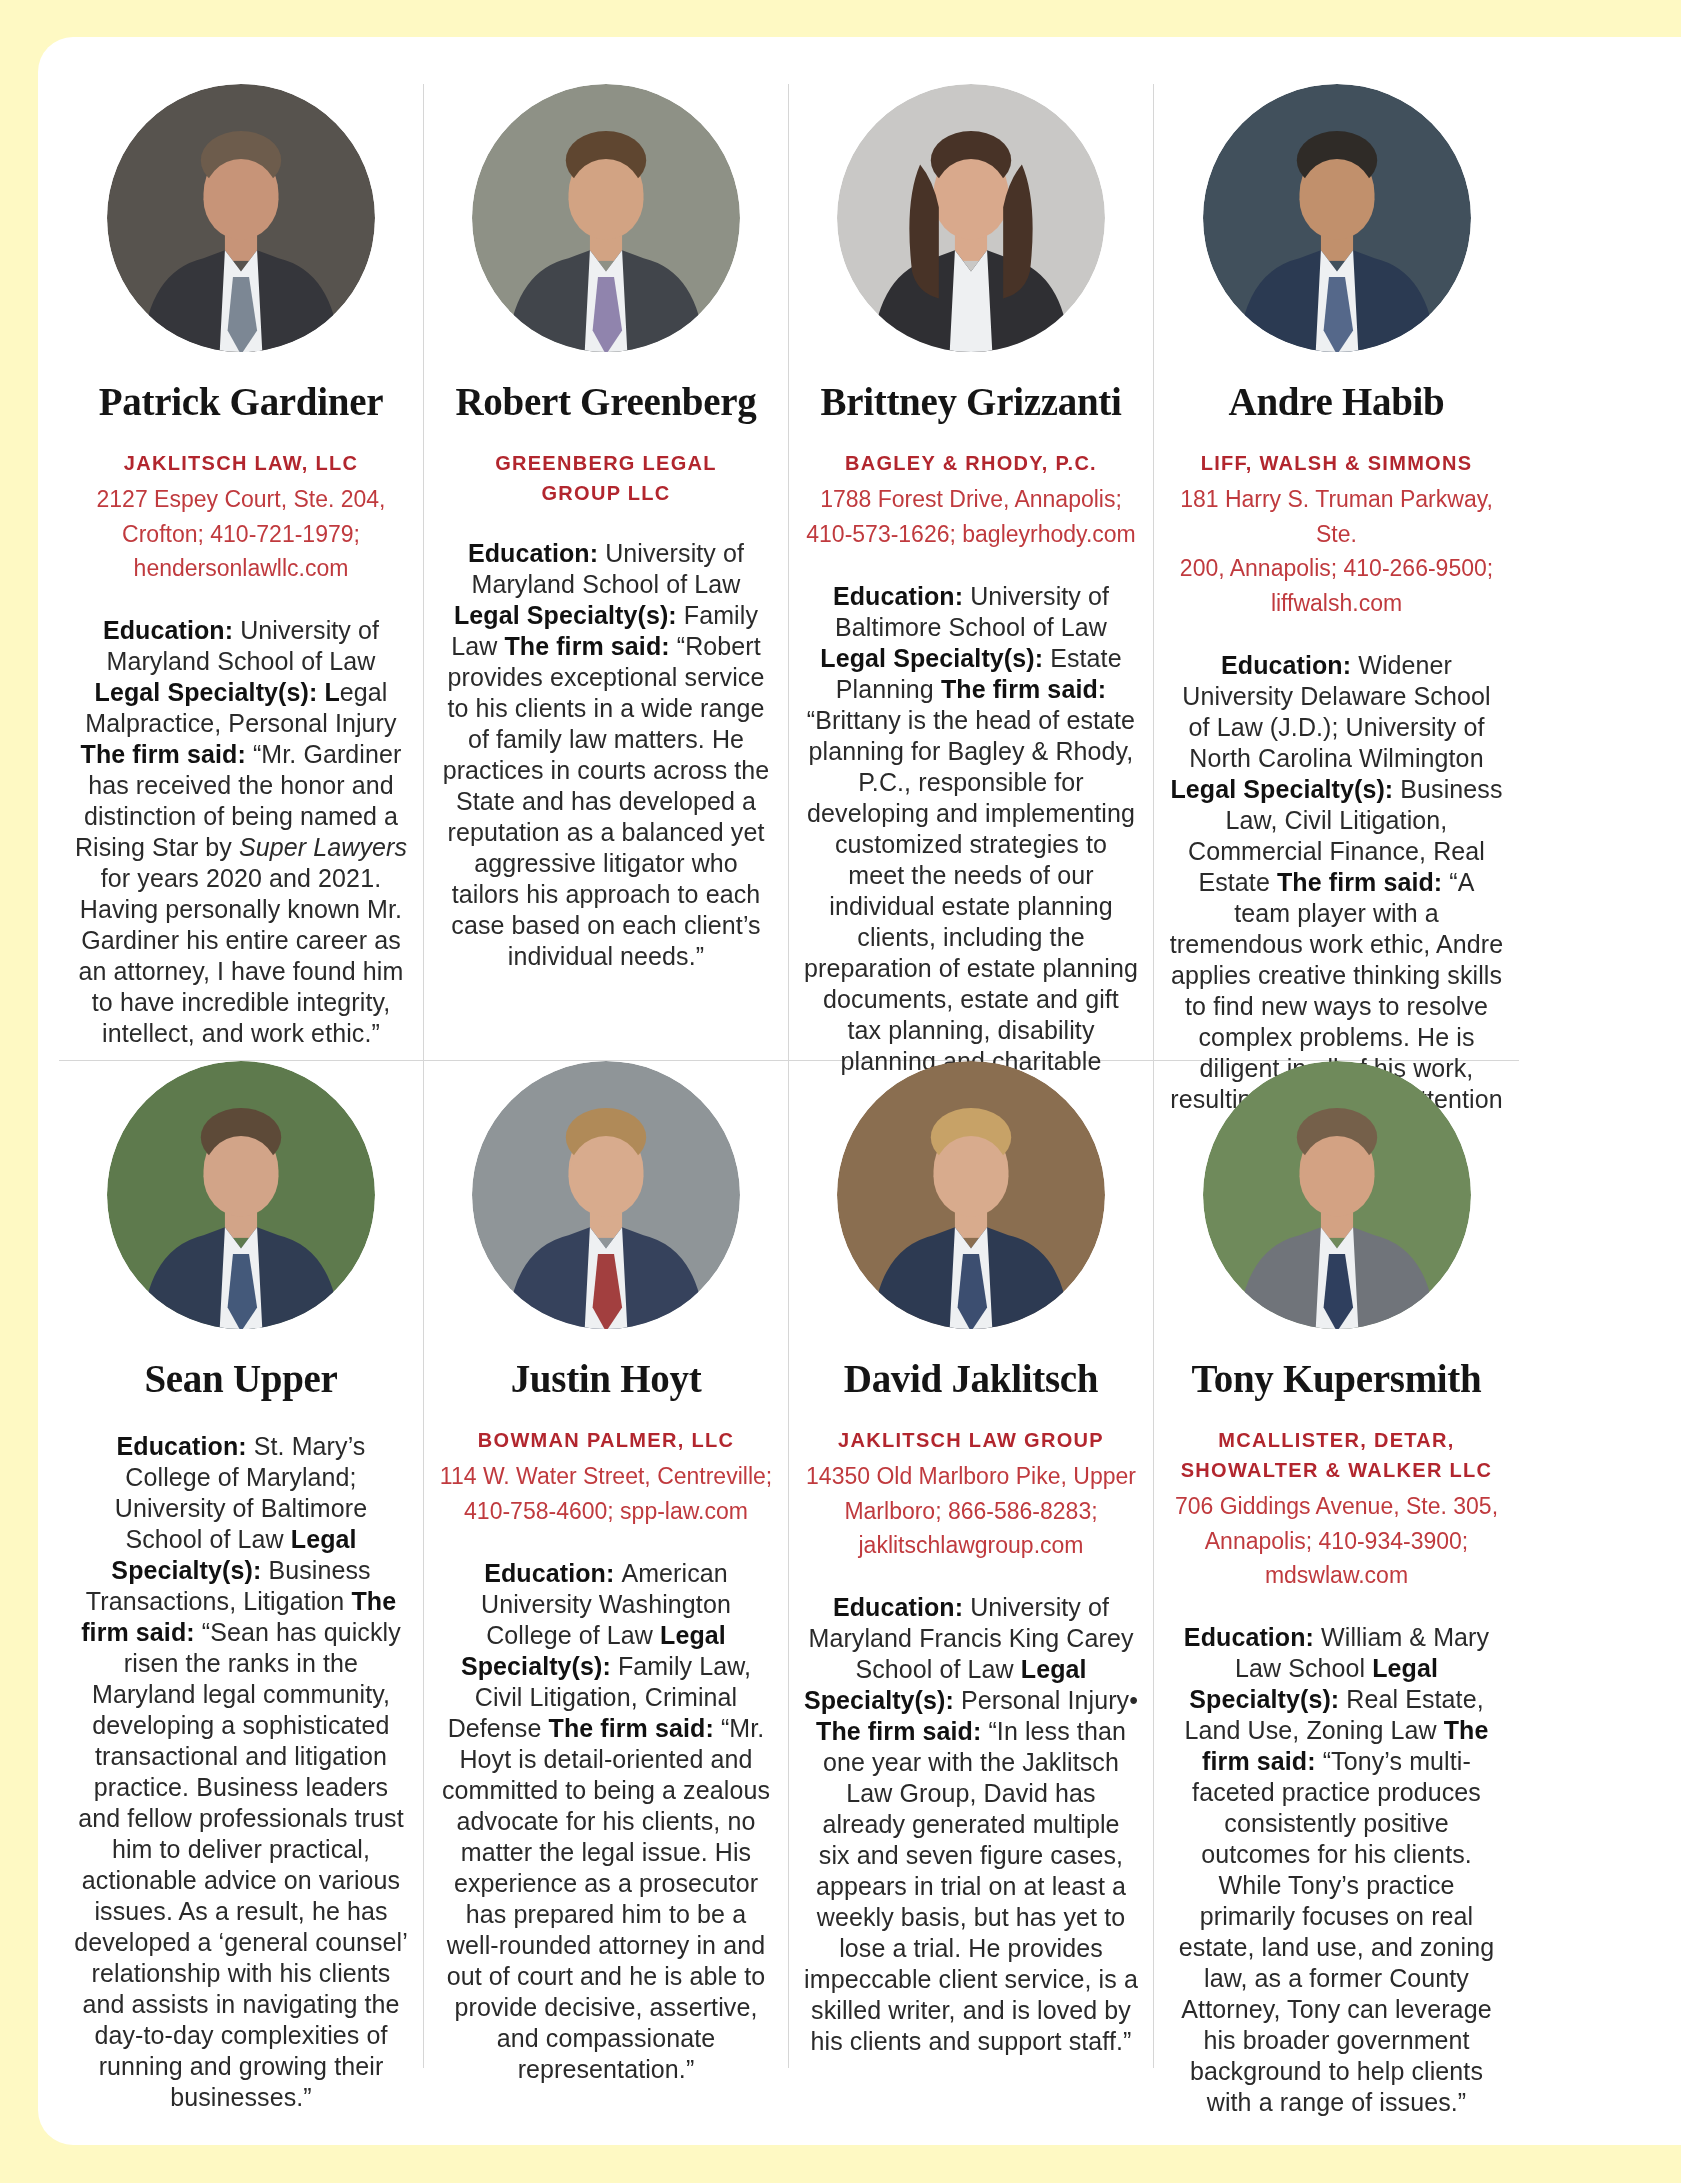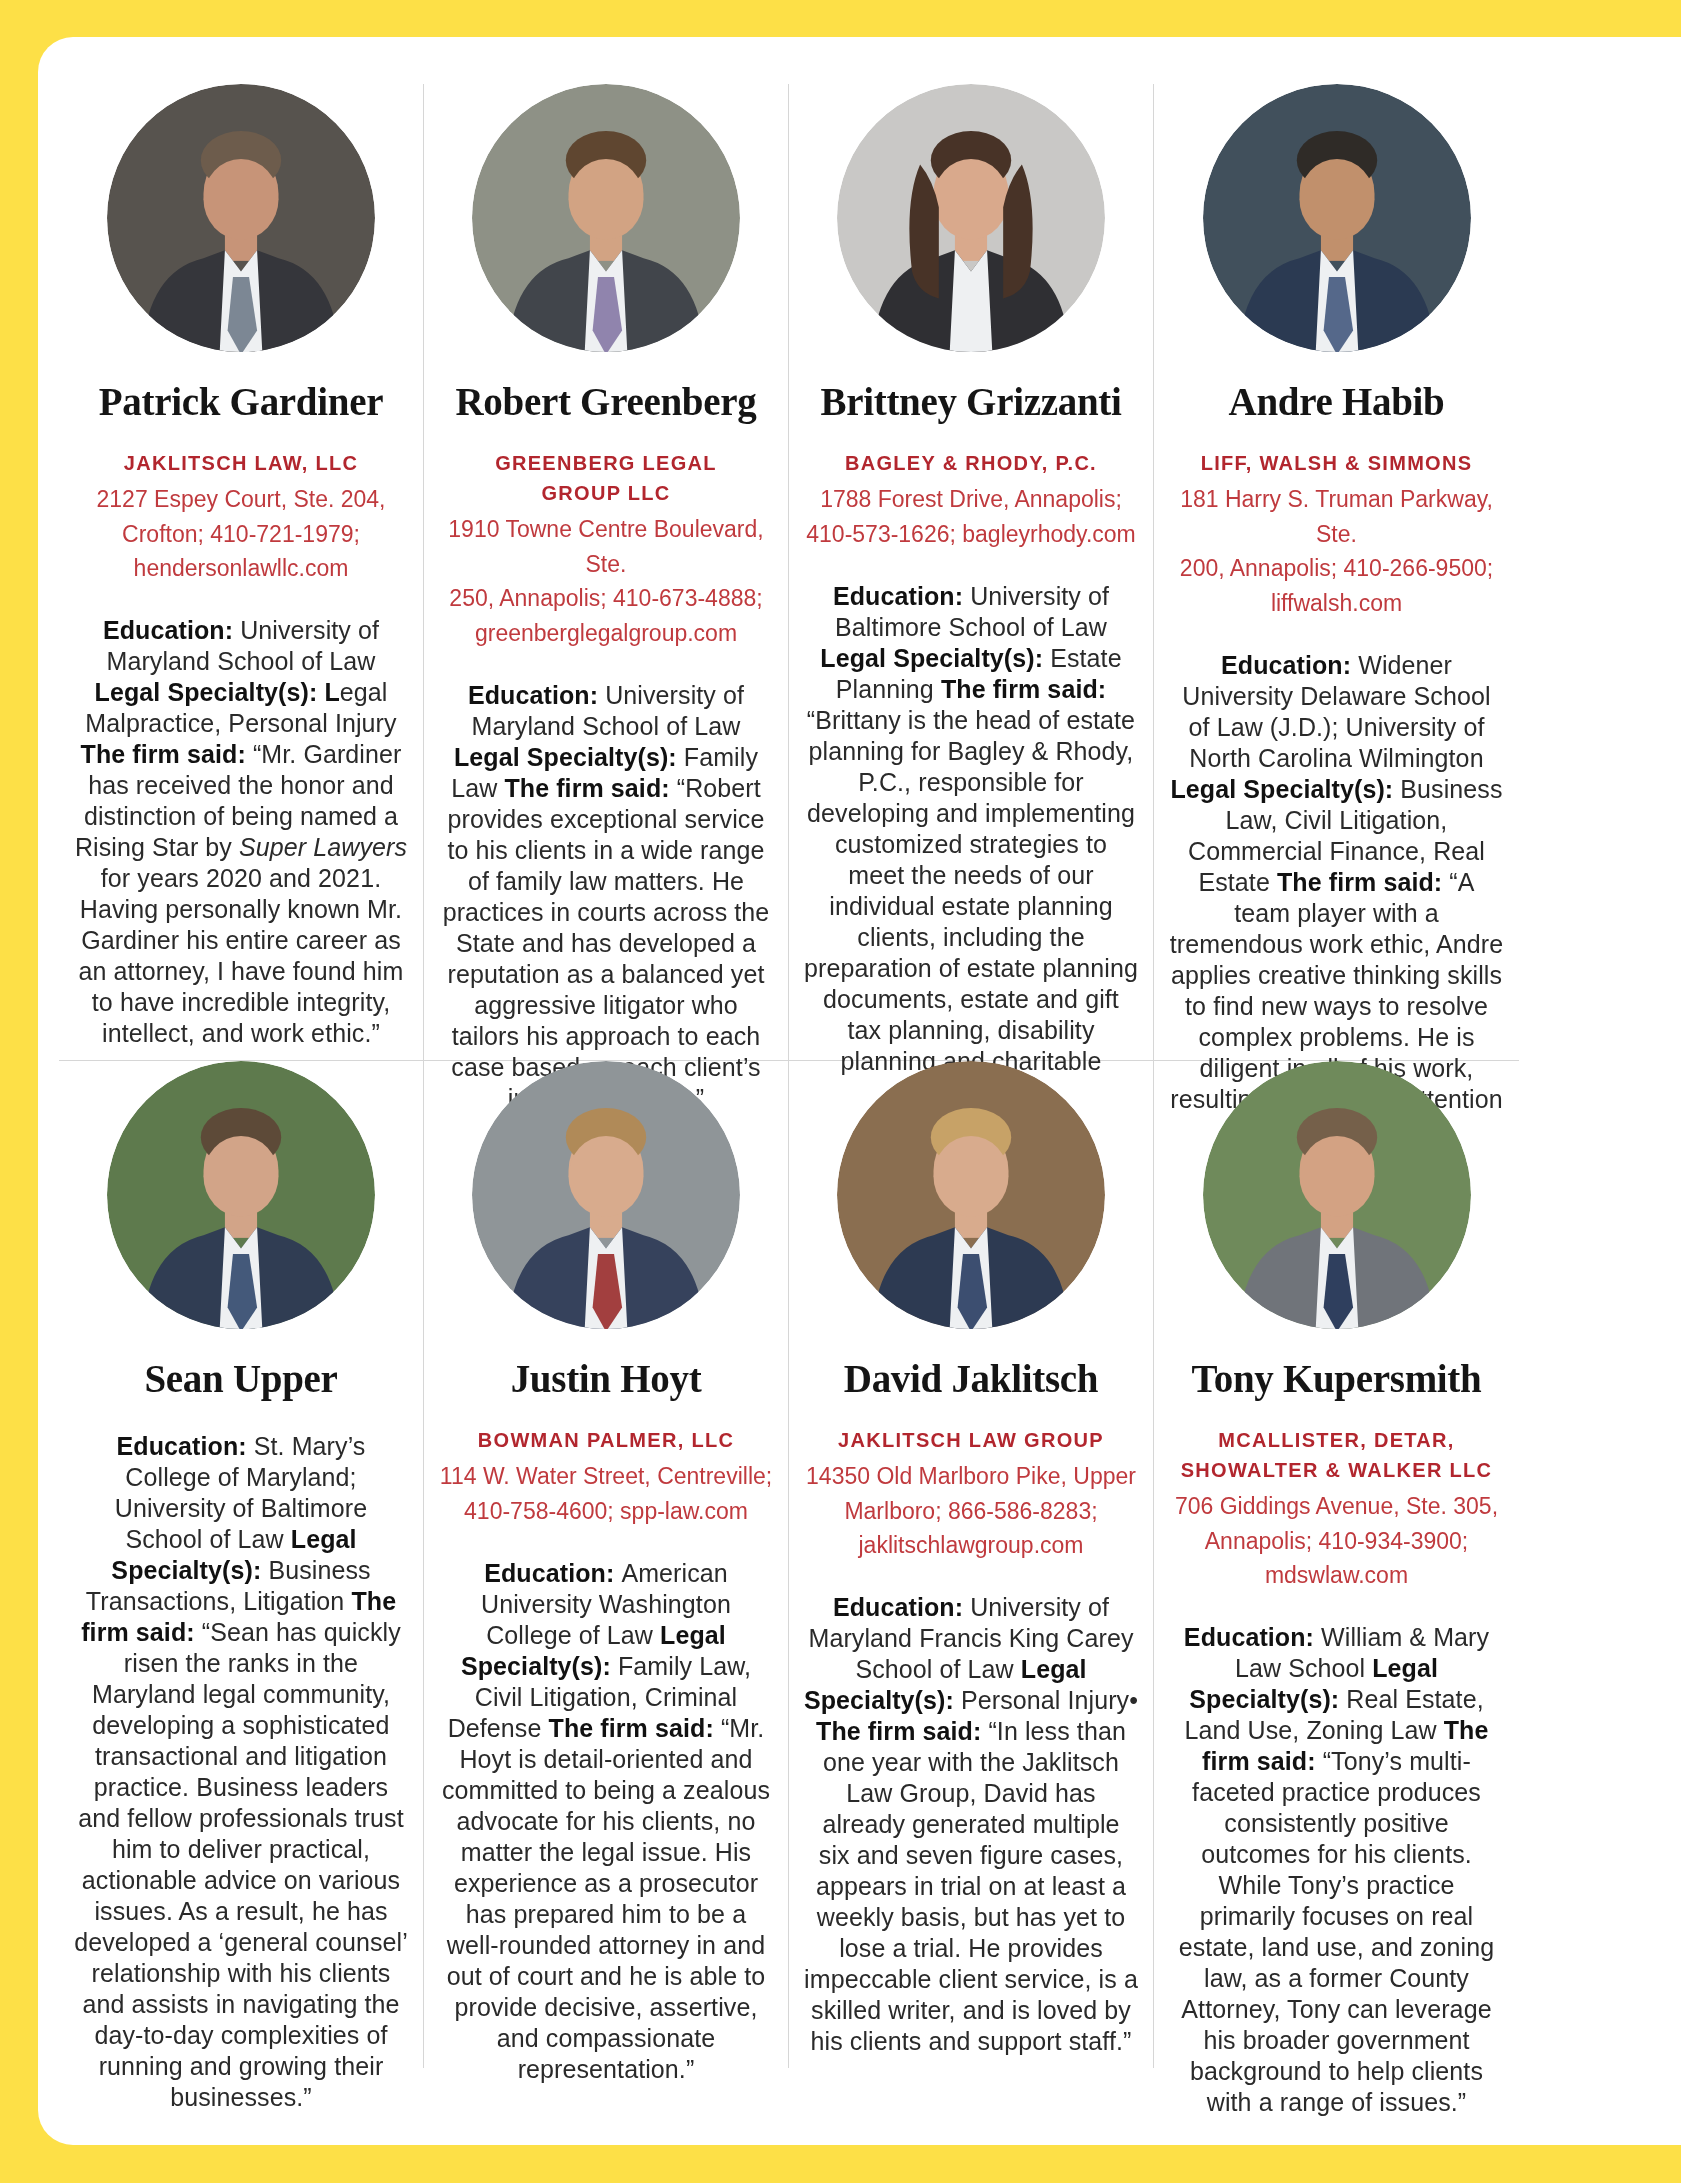--- a/index.html
+++ b/index.html
@@ -2,21 +2,21 @@
 <html style="font-size:10.7px"><head>
 <meta charset="utf-8">
 <style>
   html, body { margin: 0; padding: 0; }
   body { width: 1681px; font-family: "Liberation Sans", sans-serif; }
 
   .page {
     position: relative;
     width: 1681px;
     height: 2183px;
-    background: #fde047;
+    background: #fef9c3;
     overflow: hidden;
   }
   .panel {
     position: absolute;
     left: 38px; top: 37px; right: 0; bottom: 38px;
     background: #ffffff;
     border-radius: 35px 0 0 35px;
   }
   .grid {
     position: absolute;
@@ -120,25 +120,20 @@
           <path d="M44,62 L50,70 L56,62 L58,101 L42,101 Z" fill="#eef0f2"></path>
           <path d="M47,72 L53,72 L56,92 L50,101 L45,92 Z" fill="#9084ad"></path>
           <path d="M31,30 q-6,14 -3,40 q2,8 10,10 l0,-34 q-2,-10 -7,-16 z M69,30 q6,14 3,40 q-2,8 -10,10 l0,-34 q2,-10 7,-16 z" style="display: none;"></path>
         </svg>
       </div>
       <h2 class="name">Robert Greenberg</h2>
       <div class="firm">
           <div>GREENBERG LEGAL</div>
           <div>GROUP LLC</div>
         </div>
-      <div class="addr">
-          <div>1910 Towne Centre Boulevard, Ste.</div>
-          <div>250, Annapolis; 410-673-4888;</div>
-          <div>greenberglegalgroup.com</div>
-        </div>
       <p class="bio"><span class="b">Education: </span><span>University of Maryland School of Law </span><span class="b">Legal Specialty(s): </span><span>Family Law </span><span class="b">The firm said: </span><span>“Robert provides exceptional service to his clients in a wide range of family law matters. He practices in courts across the State and has developed a reputation as a balanced yet aggressive litigator who tailors his approach to each case based on each client’s individual needs.”</span></p>
     </div>
 
     <div class="cell">
       <div class="avatar">
         <svg viewBox="0 0 100 100">
           <circle cx="50" cy="50" r="50" fill="#c9c8c6"></circle>
           <rect x="44" y="52" width="12" height="14" fill="#d9a98c"></rect>
           <ellipse cx="50" cy="41" rx="14" ry="16.5" fill="#d9a98c"></ellipse>
           <ellipse cx="50" cy="28.5" rx="15" ry="11" fill="#483327"></ellipse>

